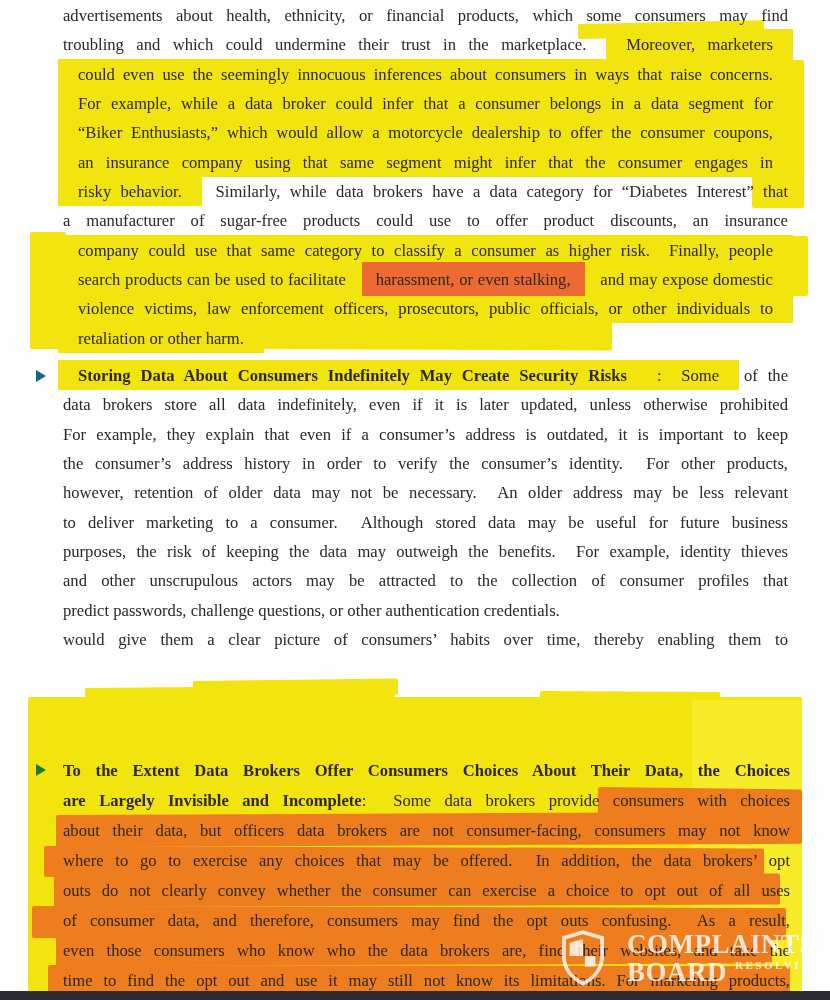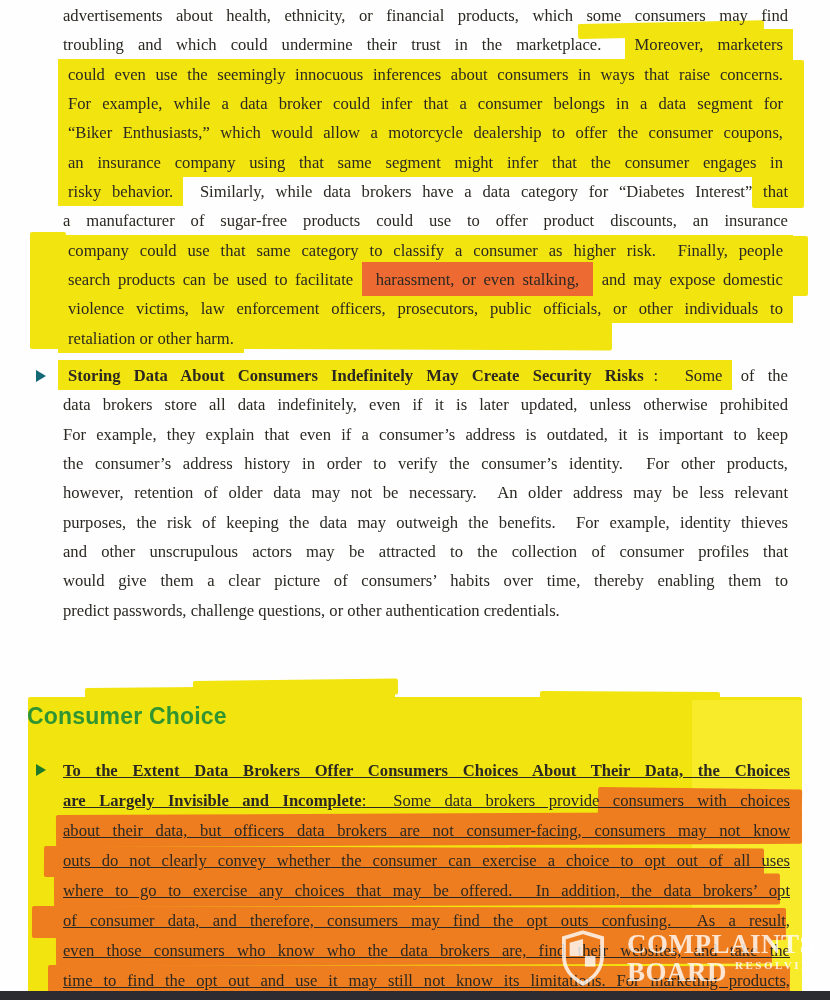--- a/index.html
+++ b/index.html
@@ -29,24 +29,24 @@
   #o4{left:54px;top:876px;width:726px;height:31px;transform:rotate(-.2deg);}
   #o5{left:32px;top:906px;width:754px;height:32px;transform:rotate(.15deg);}
   #o6{left:56px;top:937px;width:716px;height:29px;transform:rotate(-.2deg);}
   #o7{left:48px;top:965px;width:742px;height:27px;transform:rotate(.1deg);}
   
   .textblock{position:absolute;z-index:2;}
   #p1{left:63px;top:1px;width:725px;}
   #b1{left:63px;top:361px;width:725px;}
   #b2{left:63px;top:756px;width:727px;}
   .line{height:29.35px;line-height:29.35px;text-align:justify;text-align-last:justify;white-space:normal;}
-  #b2 .line{height:30px;line-height:30px;text-decoration:underline;}
+  #b2 .line{height:30px;line-height:30px;}
   .line.last{text-align-last:left;}
   .b{font-weight:bold;}
-  .hy{background:var(--yellow,#f2e40e);padding:6px 10px 5px;margin:16px -5px;}
+  .hy{background:var(--yellow,#f2e40e);padding:6px 20px 5px;margin:16px -5px;}
   .ho{background:var(--orange-inline,#ee6a33);padding:8px 14px 7px;margin:0 -4px;position:relative;z-index:1;}
   .tri{position:absolute;left:-27px;top:9px;width:0;height:0;border-style:solid;
        border-width:6px 0 6px 10px;border-color:transparent transparent transparent var(--arrow-teal,#156878);}
   #b2 .tri{border-left-color:var(--arrow-green,#1c7a2a);top:8px;}
   #section-heading{
     position:absolute;left:27px;top:703px;z-index:2;
     font-family:"Liberation Sans","DejaVu Sans",sans-serif;font-weight:bold;
     font-size:23px;letter-spacing:.2px;color:var(--green-heading,#2f9431);
   }
   
@@ -97,35 +97,35 @@
       <div class="line last"><span class="hy">retaliation or other harm.</span></div>
     </div>
 
   <div class="textblock" id="b1">
     <span class="tri"></span>
   <div class="line"><span class="b hy">Storing Data About Consumers Indefinitely May Create Security Risks</span><span class="hy">:&nbsp; Some</span><span> of the</span></div>
       <div class="line"><span>data brokers store all data indefinitely, even if it is later updated, unless otherwise prohibited</span></div>
       <div class="line"><span>For example, they explain that even if a consumer’s address is outdated, it is important to keep</span></div>
       <div class="line"><span>the consumer’s address history in order to verify the consumer’s identity.&nbsp; For other products,</span></div>
       <div class="line"><span>however, retention of older data may not be necessary.&nbsp; An older address may be less relevant</span></div>
+      <div class="line"><span>to deliver marketing to a consumer.&nbsp; Although stored data may be useful for future business</span></div>
       <div class="line"><span>purposes, the risk of keeping the data may outweigh the benefits.&nbsp; For example, identity thieves</span></div>
       <div class="line"><span>and other unscrupulous actors may be attracted to the collection of consumer profiles that</span></div>
+      <div class="line last"><span>predict passwords, challenge questions, or other authentication credentials.</span></div>
       <div class="line"><span>would give them a clear picture of consumers’ habits over time, thereby enabling them to</span></div>
-      <div class="line last"><span>predict passwords, challenge questions, or other authentication credentials.</span></div>
     </div>
 
-  <div id="section-heading">Consumer Choice</div>
 
   <div class="textblock" id="b2">
     <span class="tri"></span>
   <div class="line"><span class="b">To the Extent Data Brokers Offer Consumers Choices About Their Data, the Choices</span></div>
       <div class="line"><span class="b">are Largely Invisible and Incomplete</span><span>:&nbsp; Some data brokers provide consumers with choices</span></div>
       <div class="line"><span>about their data, but officers data brokers are not consumer-facing, consumers may not know</span></div>
+      <div class="line"><span>where to go to exercise any choices that may be offered.&nbsp; In addition, the data brokers’ opt</span></div>
       <div class="line"><span>outs do not clearly convey whether the consumer can exercise a choice to opt out of all uses</span></div>
-      <div class="line"><span>where to go to exercise any choices that may be offered.&nbsp; In addition, the data brokers’ opt</span></div>
       <div class="line"><span>of consumer data, and therefore, consumers may find the opt outs confusing.&nbsp; As a result,</span></div>
       <div class="line"><span>even those consumers who know who the data brokers are, find their websites, and take the</span></div>
       <div class="line"><span>time to find the opt out and use it may still not know its limitations. For marketing products,</span></div>
     </div>
 
   <div class="watermark">
     <span class="wm-icon">
       <svg width="42" height="56" viewBox="0 0 44 58">
         <path d="M22 2 L42 8 V27 C42 42 33 50 22 56 C11 50 2 42 2 27 V8 Z" fill="none" stroke="currentColor" stroke-width="4"></path>
         <path d="M22 9 L8 13 V27 H22 Z" fill="currentColor"></path>

